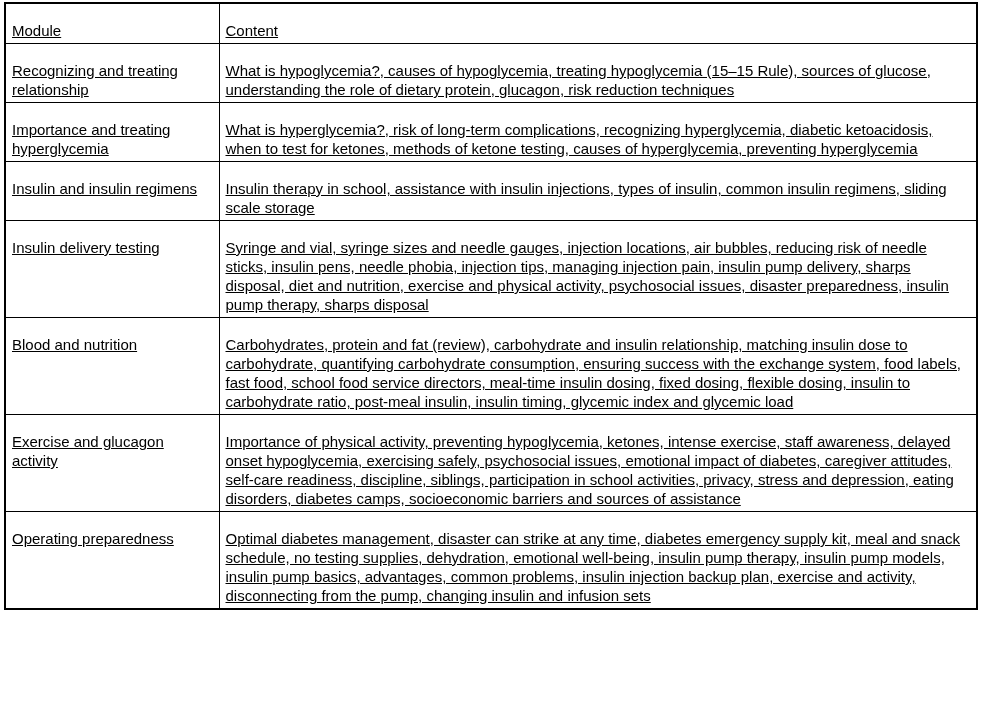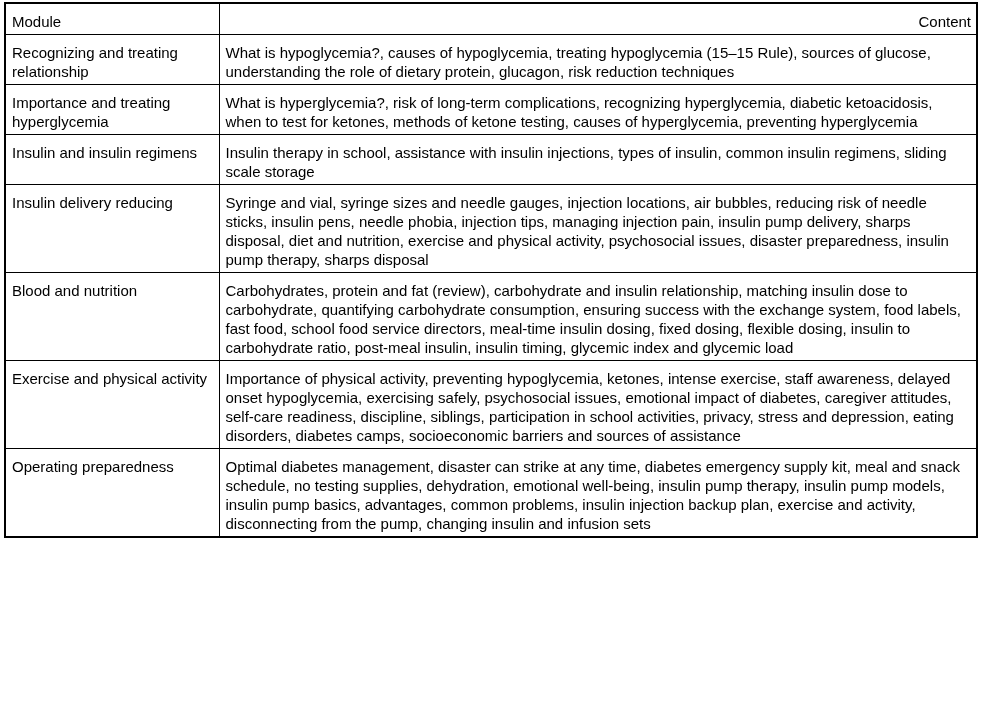--- a/index.html
+++ b/index.html
@@ -27,44 +27,45 @@
     border-collapse: collapse;
     width: 974px;
     table-layout: fixed;
     background: #ffffff;
   }
 
   table.modules-table td,
   table.modules-table th {
     border: 1px solid #000000;
     vertical-align: top;
-    padding: 8px 5px 3px 6px;
+    padding: 17px 5px 3px 6px;
     font-size: 15px;
     line-height: 19px;
     font-weight: normal;
     text-align: left;
     color: #000000;
+    text-decoration: underline;
   }
 
   
   table.modules-table {
     border: 2px solid #000000;
   }
 
   col.col-module { width: 214px; }
   col.col-content { width: 758px; }
 
   thead th {
     font-weight: bold;
     padding-top: 3px;
     padding-bottom: 4px;
     line-height: 19px;
   }
   thead th.th-module { text-align: left; }
-  thead th.th-content { text-align: right; }
+  thead th.th-content { text-align: left; }
 
   td.cell-module {
     white-space: normal;
   }
   td.cell-content {
     white-space: normal;
   }
 </style>
 </head>
 <body>
@@ -88,29 +89,29 @@
         </tr>
         <tr>
           <td class="cell-module">Importance and treating hyperglycemia</td>
           <td class="cell-content">What is hyperglycemia?, risk of long-term complications, recognizing hyperglycemia, diabetic ketoacidosis, when to test for ketones, methods of ketone testing, causes of hyperglycemia, preventing hyperglycemia</td>
         </tr>
         <tr>
           <td class="cell-module">Insulin and insulin regimens</td>
           <td class="cell-content">Insulin therapy in school, assistance with insulin injections, types of insulin, common insulin regimens, sliding scale storage</td>
         </tr>
         <tr>
-          <td class="cell-module">Insulin delivery reducing</td>
+          <td class="cell-module">Insulin delivery testing</td>
           <td class="cell-content">Syringe and vial, syringe sizes and needle gauges, injection locations, air bubbles, reducing risk of needle sticks, insulin pens, needle phobia, injection tips, managing injection pain, insulin pump delivery, sharps disposal, diet and nutrition, exercise and physical activity, psychosocial issues, disaster preparedness, insulin pump therapy, sharps disposal</td>
         </tr>
         <tr>
           <td class="cell-module">Blood and nutrition</td>
           <td class="cell-content">Carbohydrates, protein and fat (review), carbohydrate and insulin relationship, matching insulin dose to carbohydrate, quantifying carbohydrate consumption, ensuring success with the exchange system, food labels, fast food, school food service directors, meal-time insulin dosing, fixed dosing, flexible dosing, insulin to carbohydrate ratio, post-meal insulin, insulin timing, glycemic index and glycemic load</td>
         </tr>
         <tr>
-          <td class="cell-module">Exercise and physical activity</td>
+          <td class="cell-module">Exercise and glucagon activity</td>
           <td class="cell-content">Importance of physical activity, preventing hypoglycemia, ketones, intense exercise, staff awareness, delayed onset hypoglycemia, exercising safely, psychosocial issues, emotional impact of diabetes, caregiver attitudes, self-care readiness, discipline, siblings, participation in school activities, privacy, stress and depression, eating disorders, diabetes camps, socioeconomic barriers and sources of assistance</td>
         </tr>
         <tr>
           <td class="cell-module">Operating preparedness</td>
           <td class="cell-content">Optimal diabetes management, disaster can strike at any time, diabetes emergency supply kit, meal and snack schedule, no testing supplies, dehydration, emotional well-being, insulin pump therapy, insulin pump models, insulin pump basics, advantages, common problems, insulin injection backup plan, exercise and activity, disconnecting from the pump, changing insulin and infusion sets</td>
         </tr>
       </tbody>
   </table>
 </div>
 

